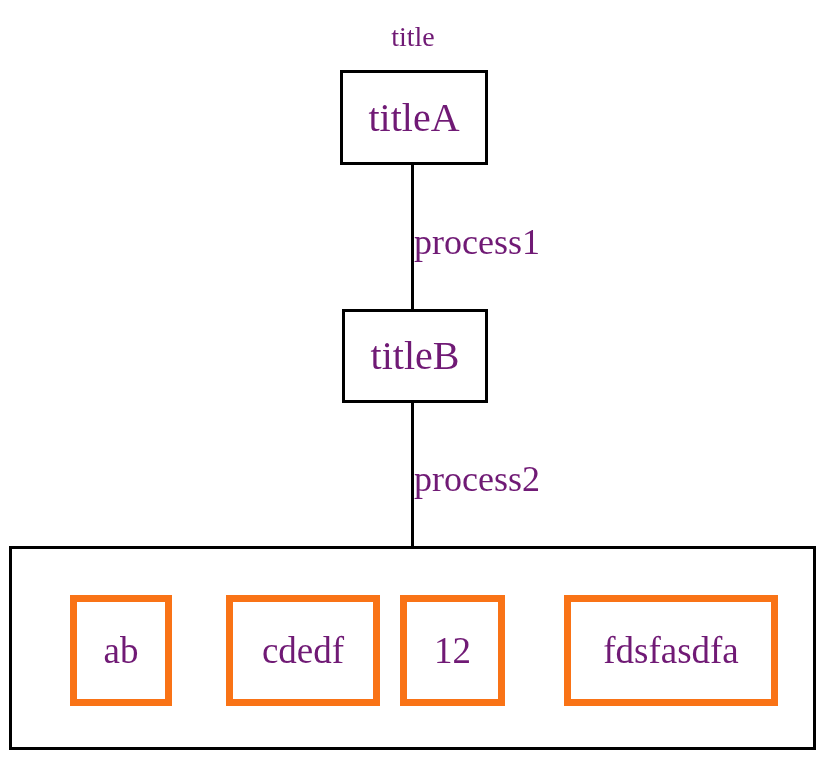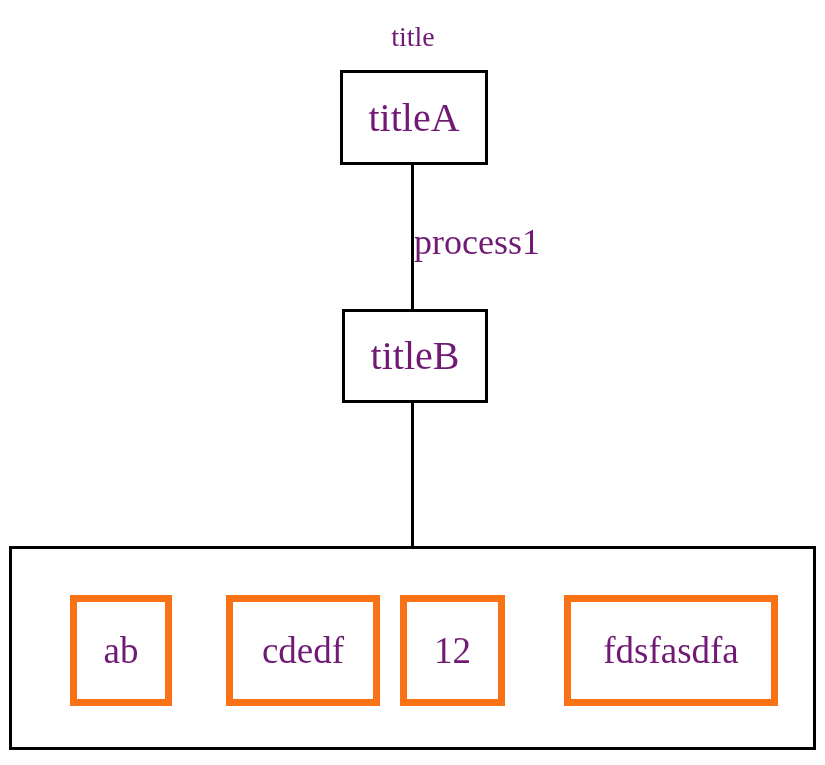--- a/index.html
+++ b/index.html
@@ -86,20 +86,21 @@
   <div class="abs connector" style="left:411px; top:165px; height:144px;"></div>
 
   <div class="abs edge-label" style="left:414px; top:224px;">process1</div>
 
   <div class="abs node" style="left:342px; top:309px; width:146px; height:94px;">
     <span class="node-label">titleB</span>
   </div>
 
   <div class="abs connector" style="left:411px; top:403px; height:146px;"></div>
 
+  <div class="abs edge-label" style="left:414px; top:461px;">process2</div>
 
   <div class="abs group-box" style="left:9px; top:546px; width:807px; height:204px;">
 
     <div class="abs leaf" style="left:58px; top:46px; width:102px; height:111px;">
       <span class="leaf-label">ab</span>
     </div>
 
     <div class="abs leaf" style="left:197px; top:46px; width:154px; height:111px;margin-left:17px;">
       <span class="leaf-label">cdedf</span>
     </div>

